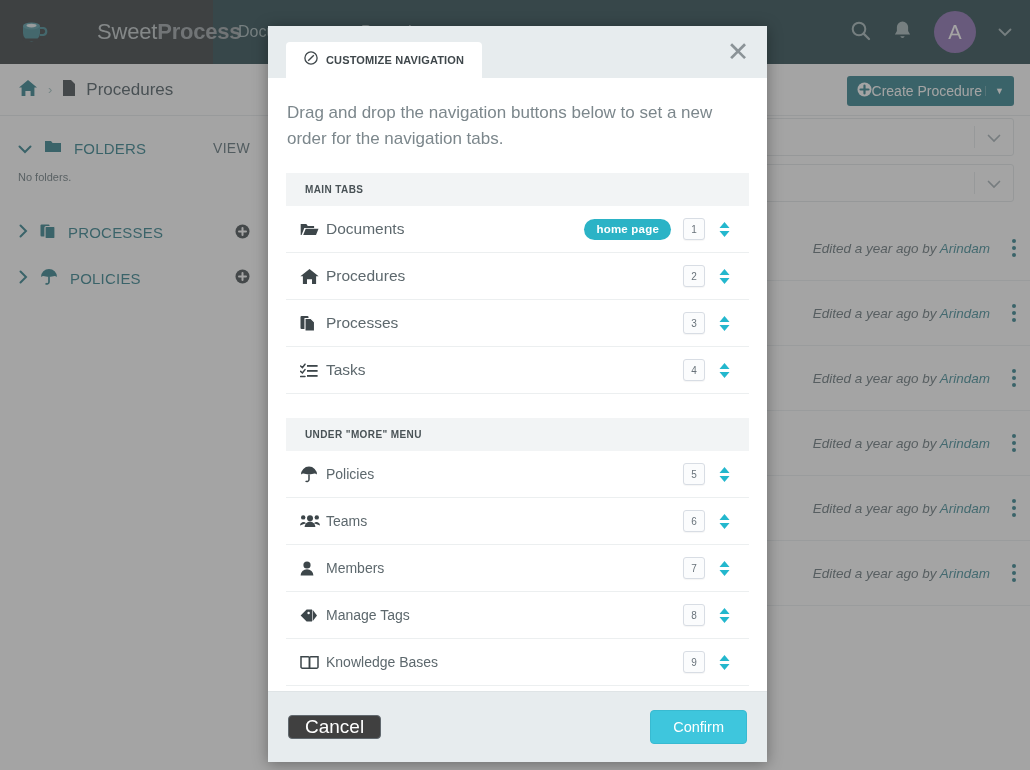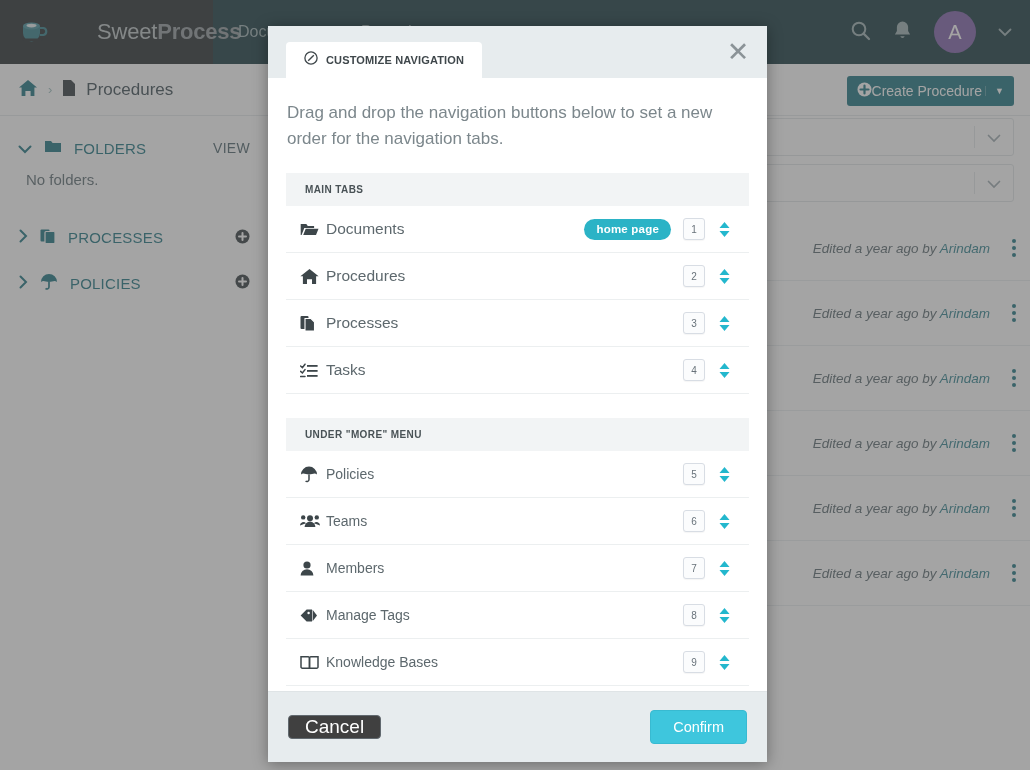--- a/index.html
+++ b/index.html
@@ -29,21 +29,21 @@
   .bc-sep { color: #9bb; font-size: 13px; }
 
   .btn-create { position: absolute; right: 16px; top: 76px; height: 30px; background: #16707d; color: #fff; border-radius: 3px; display: flex; align-items: center; font-size: 14px; padding: 0 10px; }
   .btn-create .caret-split { border-left: 1px solid rgba(255,255,255,.25); padding-left: 9px; margin-left: 3px; font-size: 9px; }
 
   .sidebar { position: absolute; top: 117px; left: 0; width: 268px; bottom: 0; background: #fff; padding: 22px 18px; }
   .side-row { display: flex; align-items: center; gap: 12px; color: #16707d; font-size: 15px; margin-bottom: 26px; }
   .side-row .lbl { letter-spacing: .2px; }
   .side-row .view { margin-left: auto; color: #4a6169; font-size: 14px; letter-spacing: .3px;}
   .side-row .plus { margin-left: auto; }
-  .nofolders { color: #5a6a70; font-size: 15px; margin: -12px 0 40px 8px; }
+  .nofolders { color: #5a6a70; font-size: 11px; margin: -12px 0 40px 0; }
 
   .filters { position: absolute; top: 118px; left: 276px; right: 16px; }
   .filt { height: 38px; border: 1px solid #dfe4e6; border-radius: 3px; display: flex; align-items: center; padding: 0 12px; color: #5e6e74; font-size: 15px; margin-bottom: 8px; }
   .filt .divi { margin-left: auto; width: 1px; height: 22px; background: #e2e7e9; margin-right: 12px; }
 
   .list-area { position: absolute; top: 216px; left: 276px; right: 0; }
   .list-row { height: 65px; border-bottom: 1px solid #e9edef; display: flex; align-items: center; justify-content: flex-end; padding-right: 14px; gap: 22px; }
   .edited { font-style: italic; font-size: 13.5px; color: #55656b; }
   .edited em { color: #2b7f8c; font-style: italic; }
   .kebab { display: flex; flex-direction: column; gap: 3px; }

